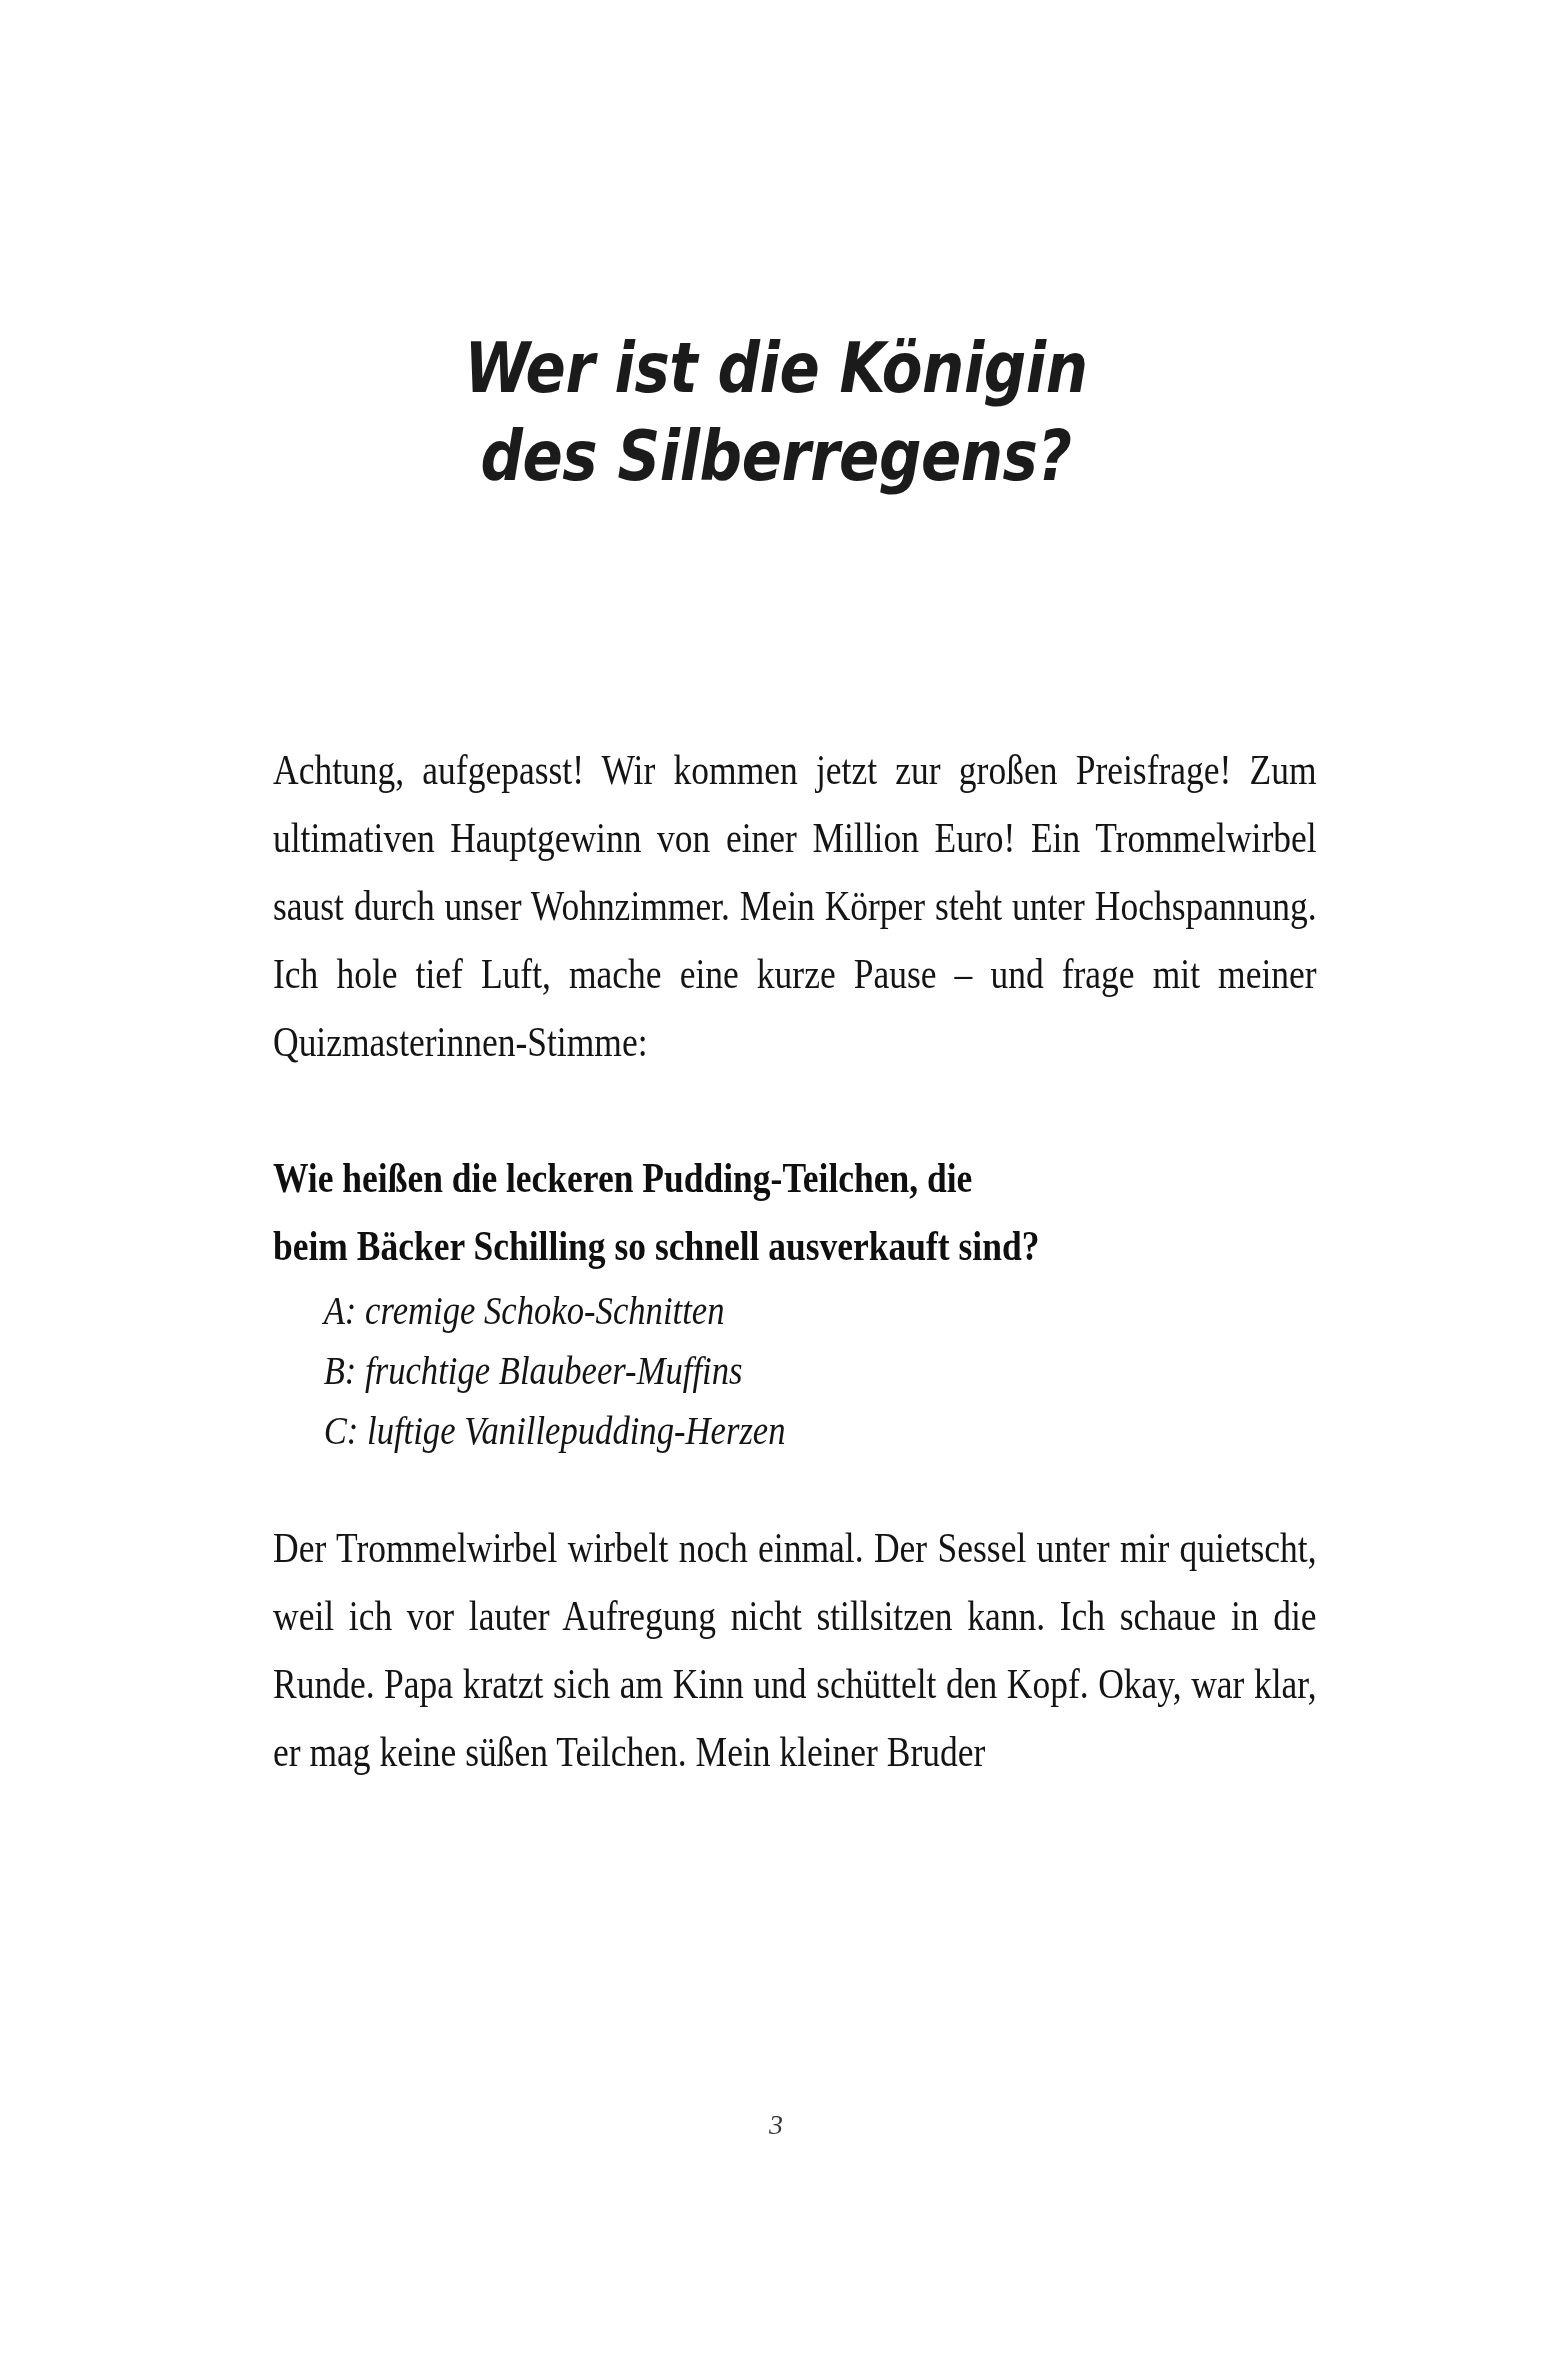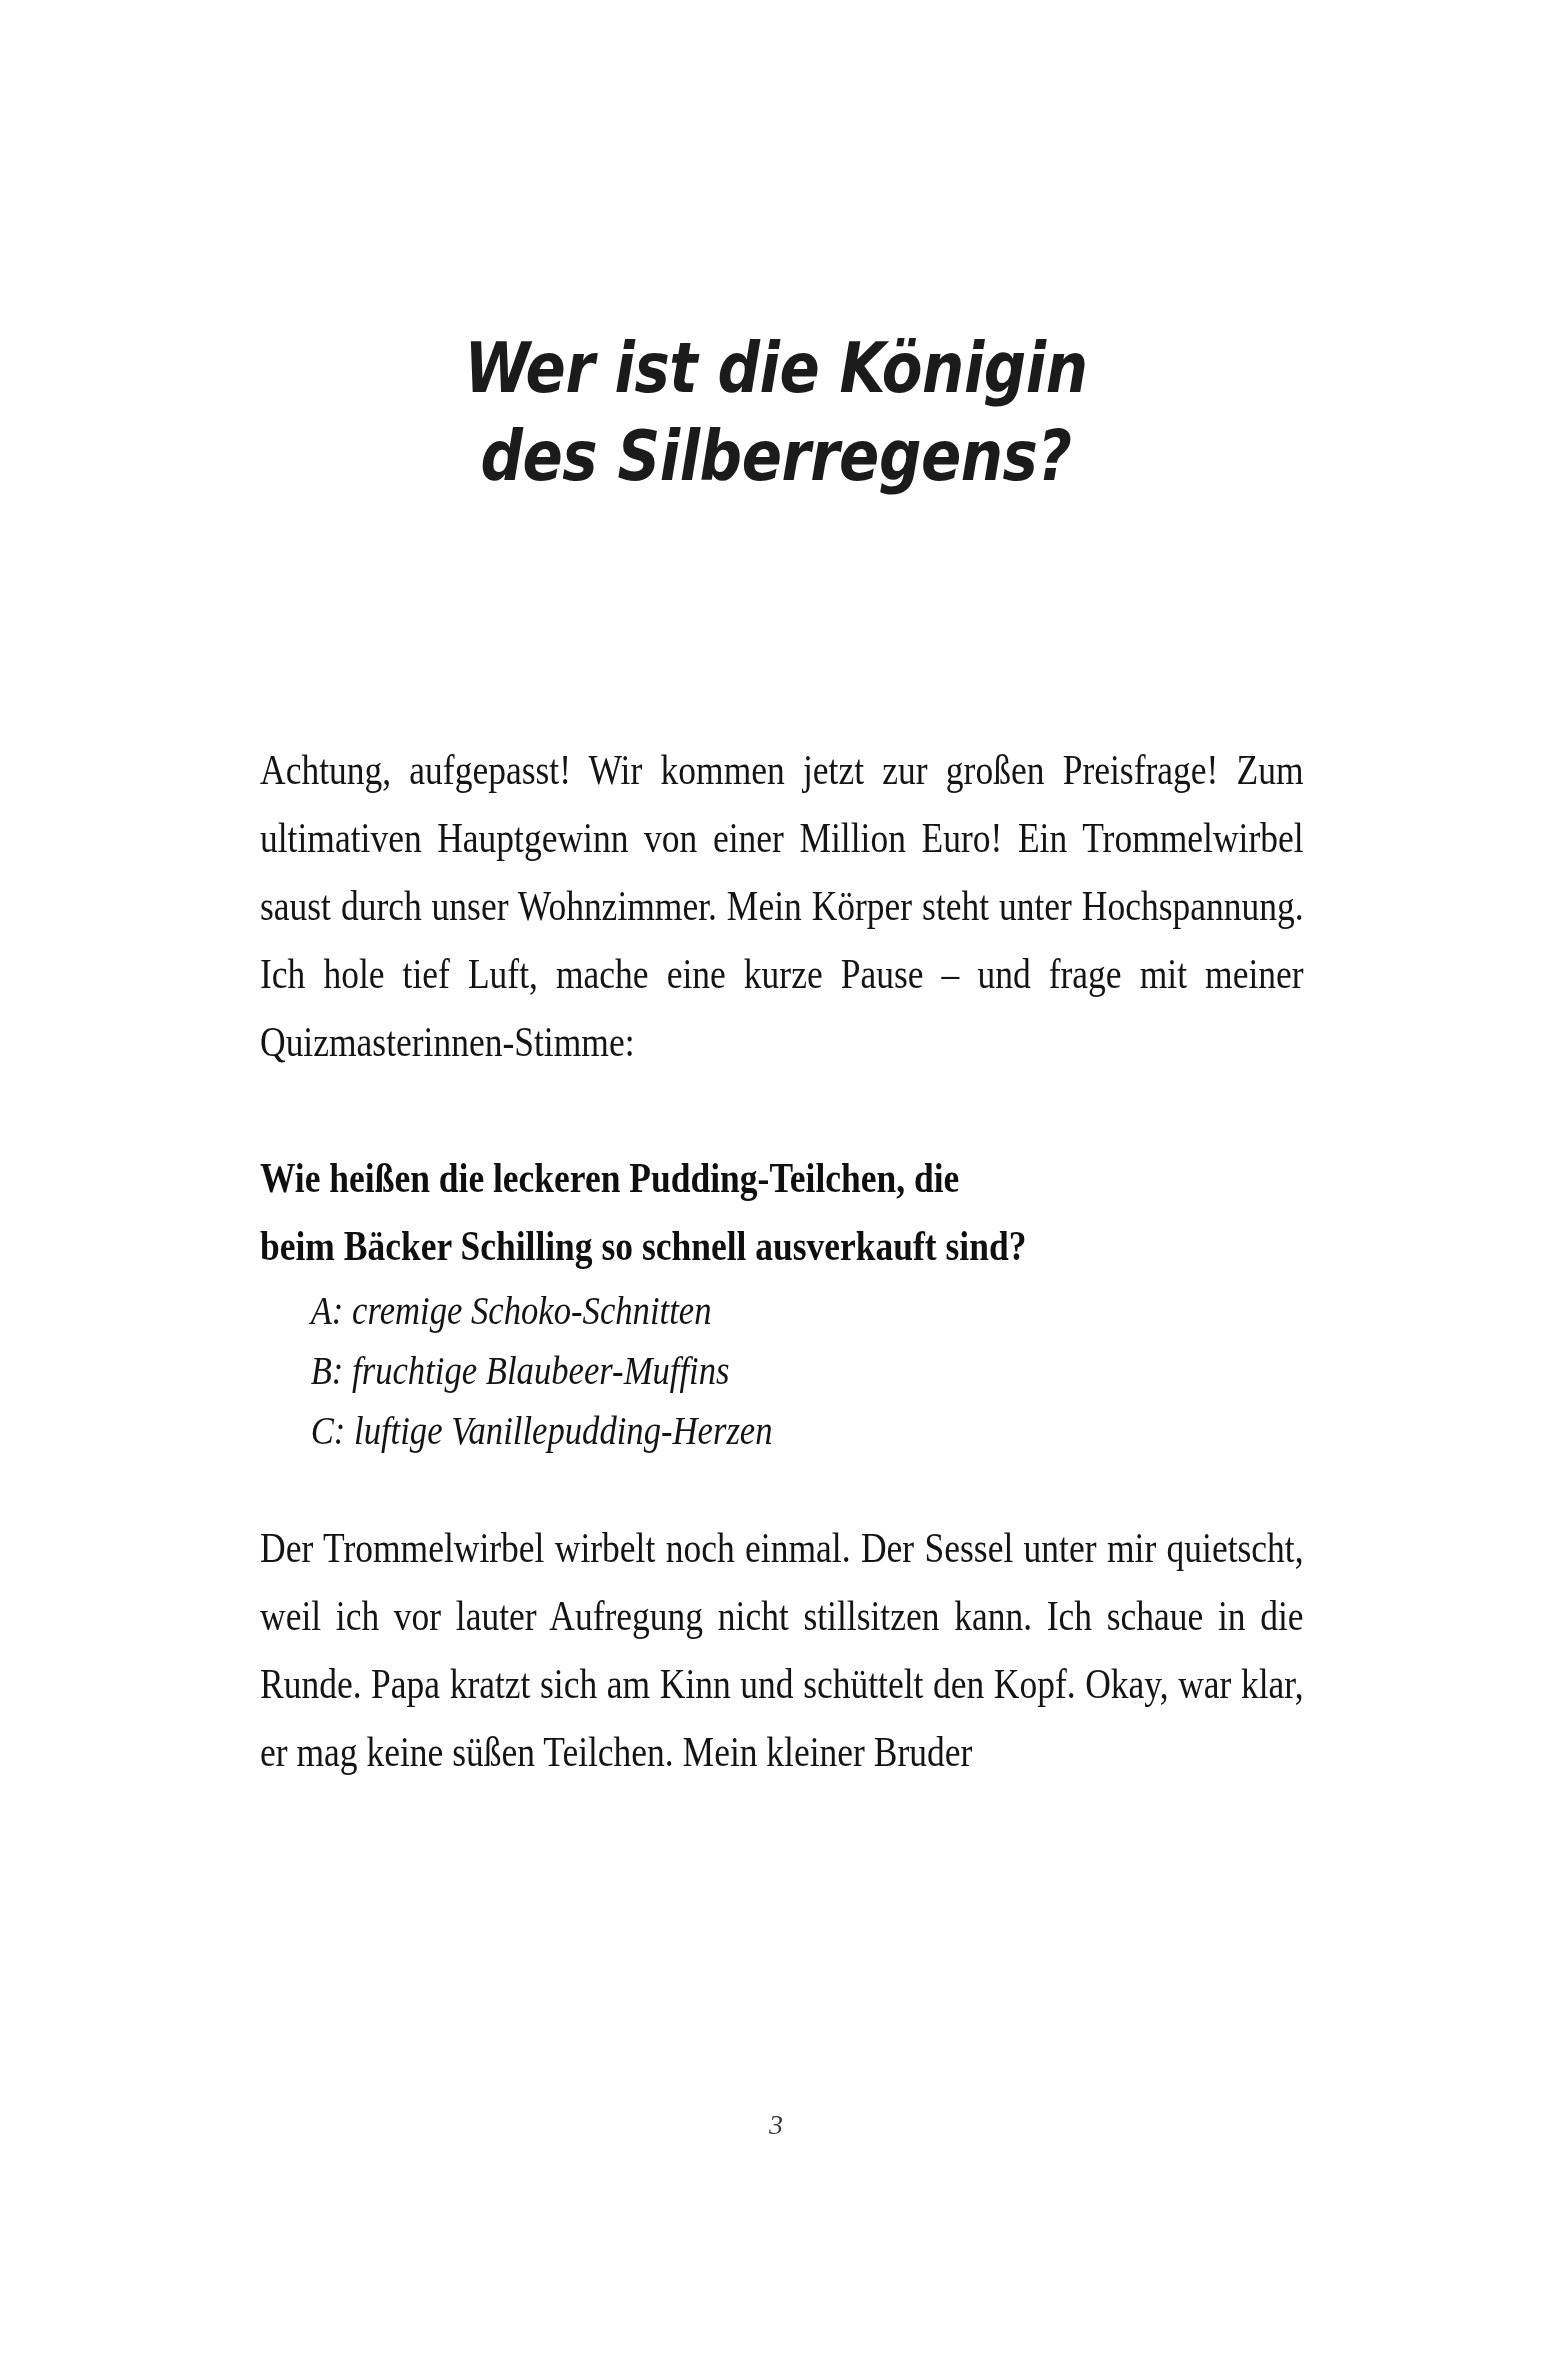--- a/index.html
+++ b/index.html
@@ -40,21 +40,21 @@
     transform-origin: 50% 50%;
   }
   .chapter-title .t-line {
     display: block;
     white-space: pre;
   }
 
   
   .text-col {
     position: absolute;
-    left: 260px;
+    left: 273px;
     top: 736px;
     width: 1044px;
   }
 
   .body-par {
     font-size: 42px;
     line-height: 68px;
     text-align: justify;
     text-justify: inter-word;
     margin: 0;

